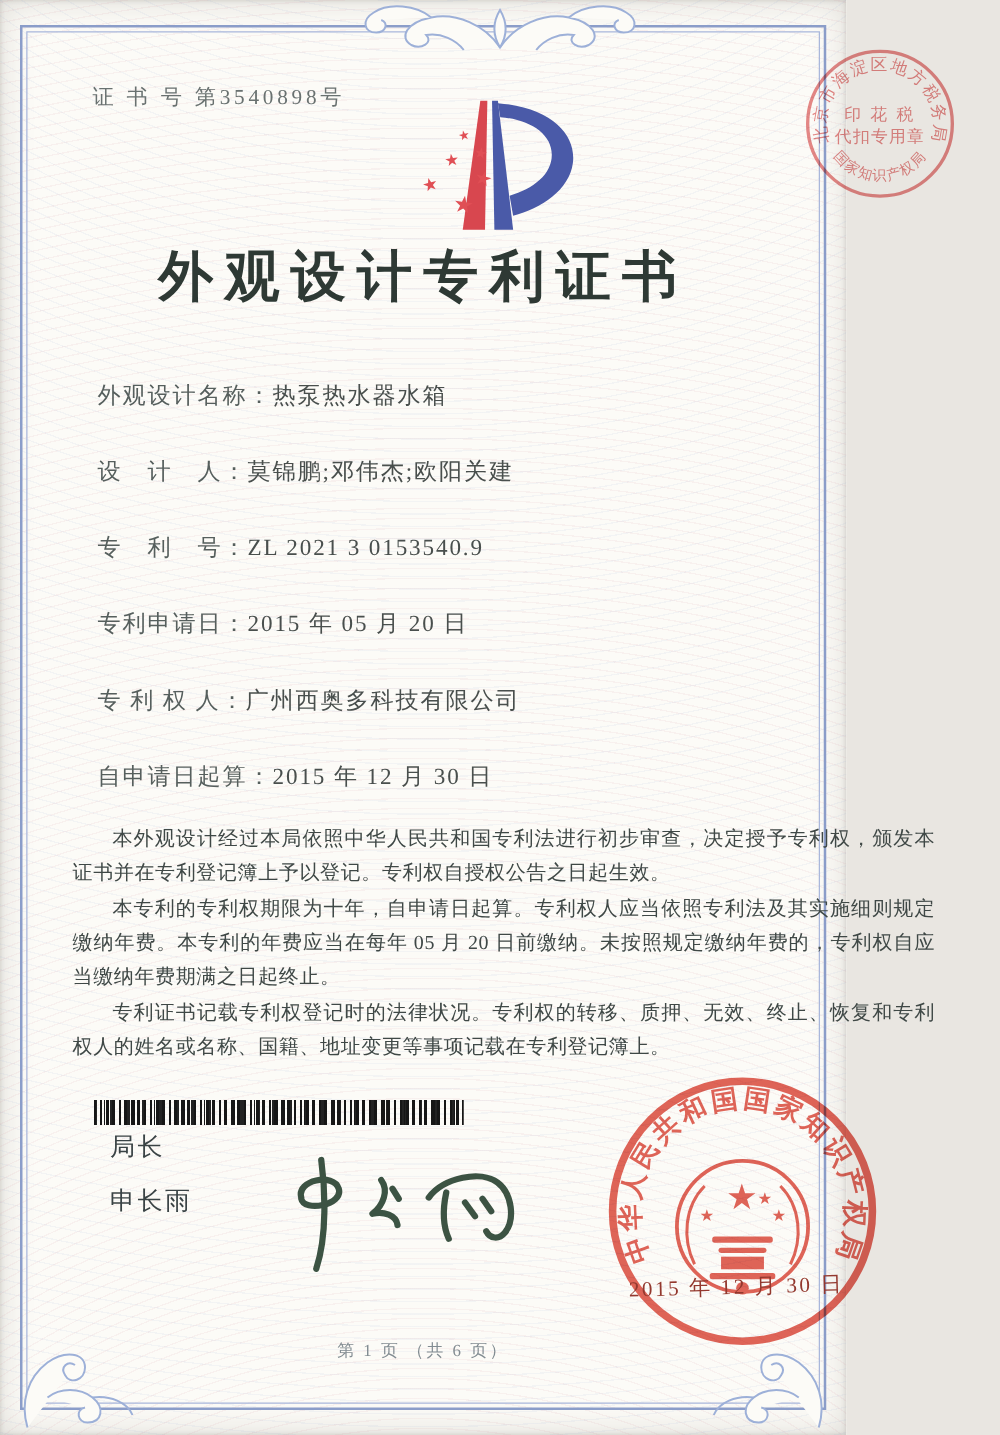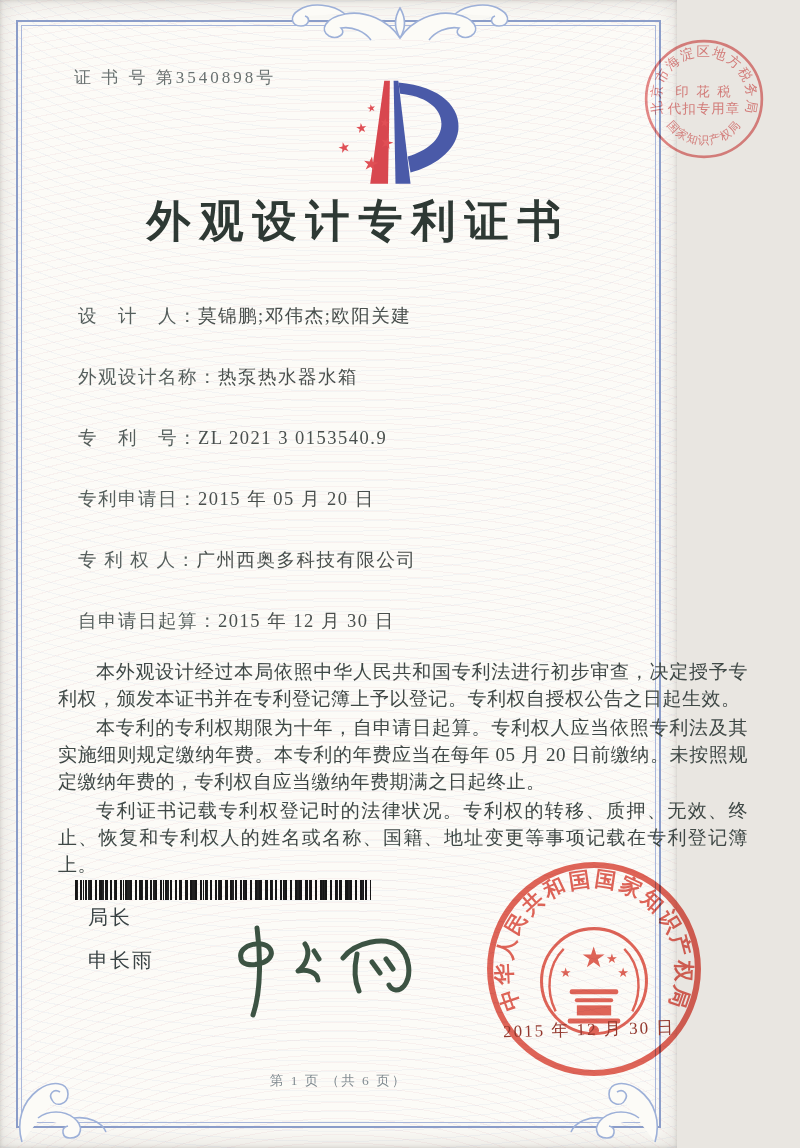--- a/index.html
+++ b/index.html
@@ -11,27 +11,27 @@
     background:
       repeating-radial-gradient(circle at 50% 140%, rgba(214,150,162,0.10) 0 1px, rgba(0,0,0,0) 1px 8px),
       repeating-radial-gradient(circle at 50% -40%, rgba(150,170,212,0.09) 0 1px, rgba(0,0,0,0) 1px 10px);}
   .frame-outer{position:absolute;left:16px;top:20px;right:16px;bottom:20px;
         border:2px solid #8b9dc9;}
   .frame-inner{position:absolute;left:21px;top:25px;right:21px;bottom:25px;
         border:1px solid #a9b7db;}
   .cert-no{position:absolute;left:74px;top:66px;font-size:17px;color:#697170;
         letter-spacing:3px;}
   .title{position:absolute;left:0;top:192px;width:100%;text-align:center;
-        font-size:44px;font-weight:700;color:#2e3934;letter-spacing:9px;padding-left:20px;}
+        font-size:44px;font-weight:700;color:#2e3934;letter-spacing:9px;}
   .fields{position:absolute;left:78px;top:303px;width:640px;}
   .field-row{height:28px;margin-bottom:33px;font-size:18.5px;color:#4e5654;
         letter-spacing:1.5px;white-space:nowrap;}
   .f-label{color:#565f5d;}
   .f-value{color:#494f4d;}
-  .paras{position:absolute;left:58px;top:658px;width:690px;font-size:19px;
+  .paras{position:absolute;left:58px;top:658px;width:690px;font-size:16px;
         line-height:27px;color:#3f4846;text-align:justify;}
   .paras p{margin:0 0 2px 0;text-indent:2em;letter-spacing:.5px;}
   .barcode{position:absolute;left:75px;top:880px;width:296px;height:20px;
         background:
           repeating-linear-gradient(90deg,#161616 0 2px,rgba(0,0,0,0) 2px 5px),
           repeating-linear-gradient(90deg,#161616 0 1px,rgba(0,0,0,0) 1px 8px),
           repeating-linear-gradient(90deg,#222 0 3px,rgba(0,0,0,0) 3px 13px);}
   .signer{position:absolute;left:88px;top:904px;font-family:"Liberation Sans","DejaVu Sans",sans-serif;
         color:#3a4345;font-size:20px;letter-spacing:2px;}
   .signer div{margin-bottom:16px;}
@@ -110,24 +110,24 @@
       <text x="54" y="72" font-size="17" transform="rotate(14 54 72)">★</text>
       <text x="12" y="80" font-size="15" transform="rotate(-15 12 80)">★</text>
       <text x="36" y="96" font-size="20" transform="rotate(8 36 96)">★</text>
     </g>
   </svg>
 
   <div class="title">外观设计专利证书</div>
 
   <div class="fields">
     <div class="field-row">
-      <span class="f-label">设　计　人：</span><span class="f-value">莫锦鹏;邓伟杰;欧阳关建</span>
+      <span class="f-label">外观设计名称：</span><span class="f-value">热泵热水器水箱</span>
     </div>
     <div class="field-row">
-      <span class="f-label">外观设计名称：</span><span class="f-value">热泵热水器水箱</span>
+      <span class="f-label">设　计　人：</span><span class="f-value">莫锦鹏;邓伟杰;欧阳关建</span>
     </div>
     <div class="field-row">
       <span class="f-label">专　利　号：</span><span class="f-value">ZL 2021 3 0153540.9</span>
     </div>
     <div class="field-row">
       <span class="f-label">专利申请日：</span><span class="f-value">2015 年 05 月 20 日</span>
     </div>
     <div class="field-row">
       <span class="f-label">专 利 权 人：</span><span class="f-value">广州西奥多科技有限公司</span>
     </div>

